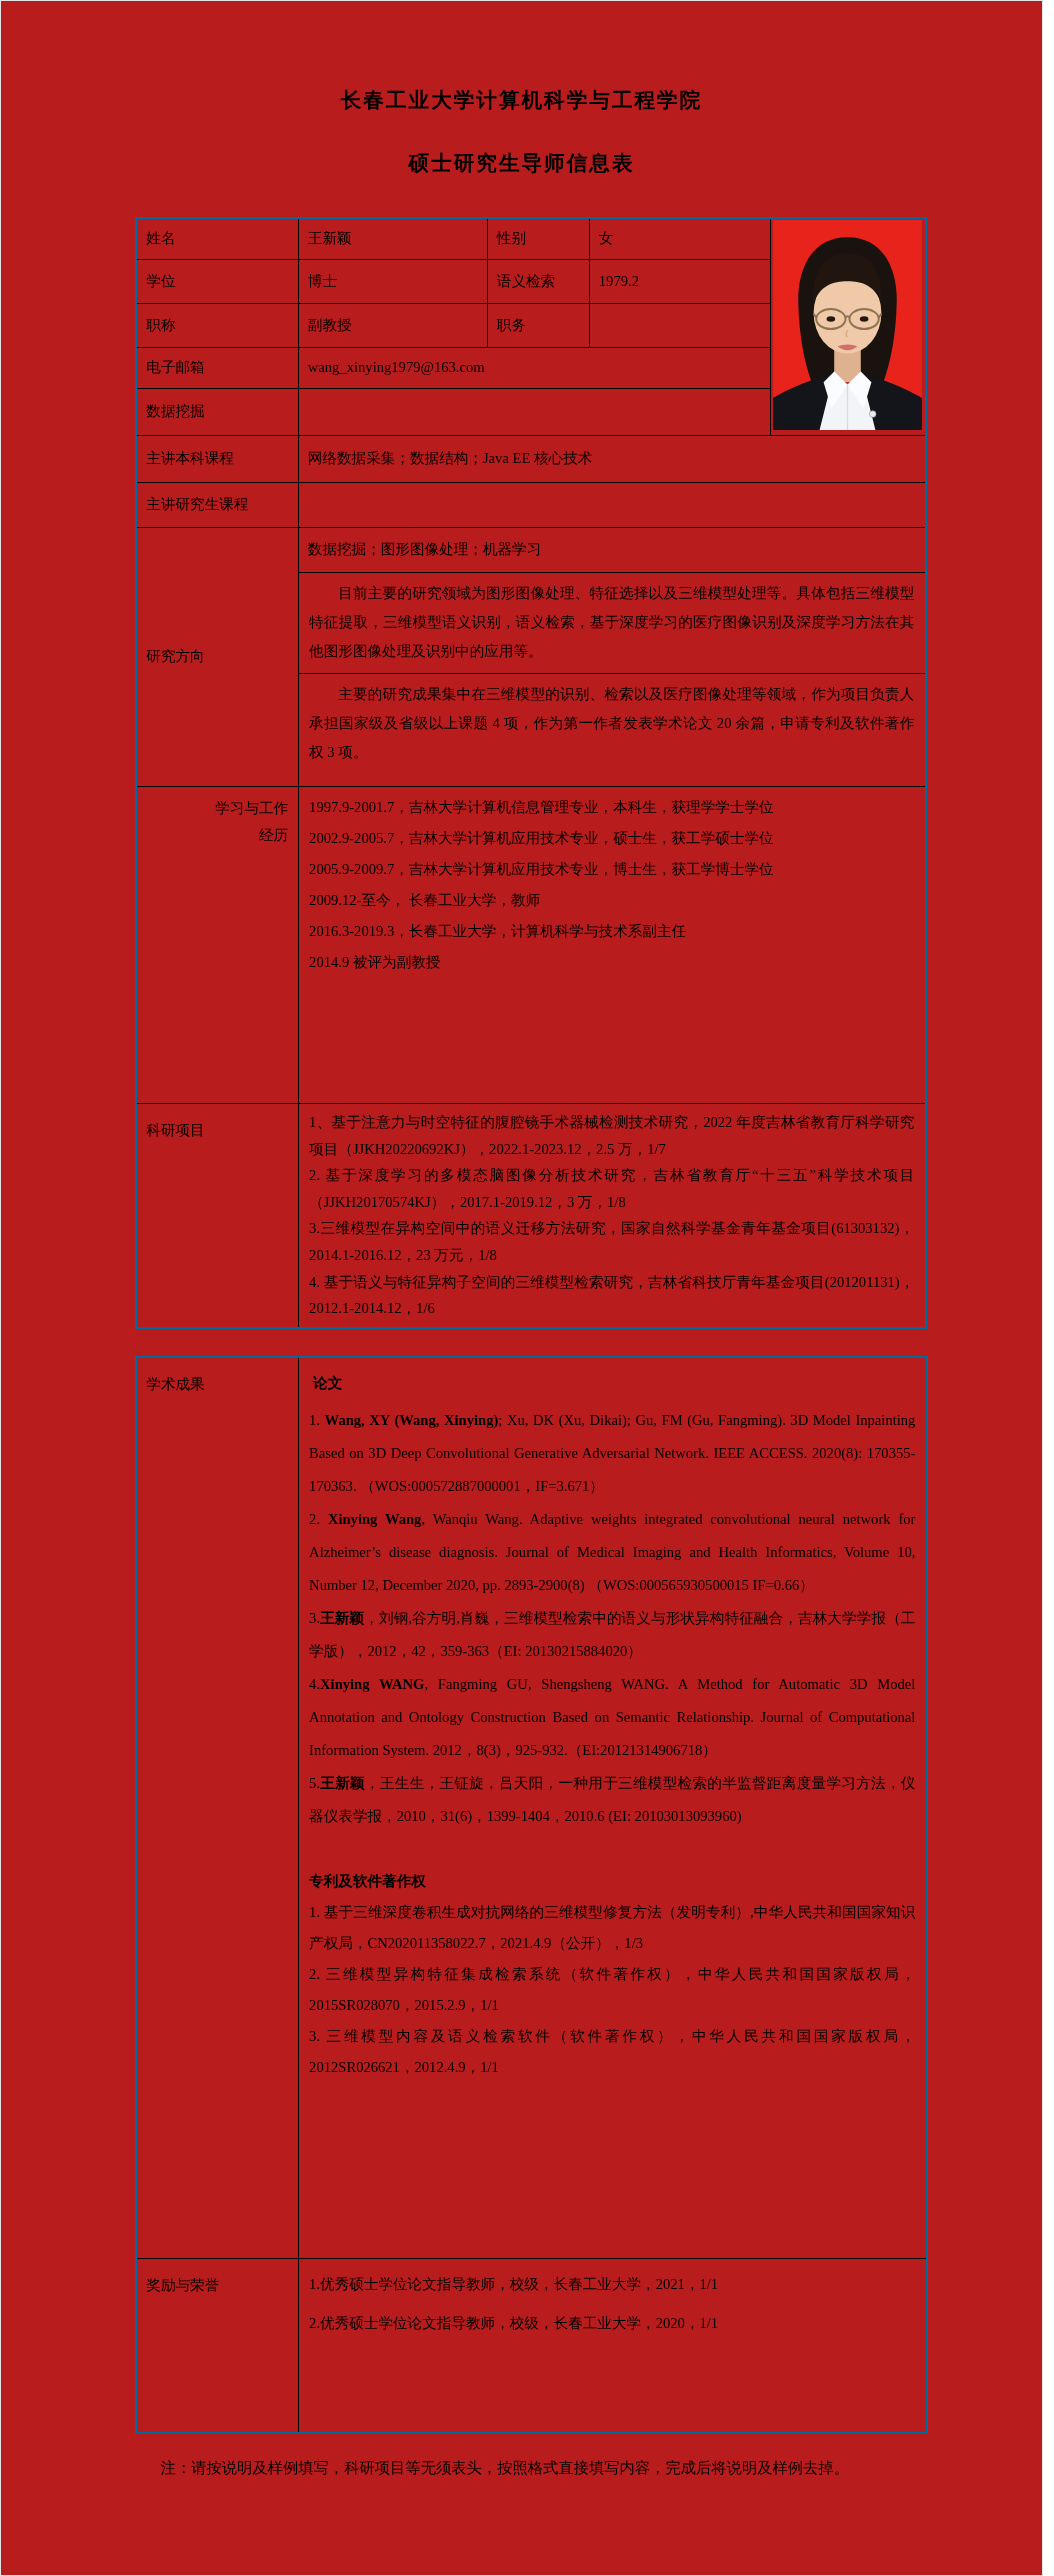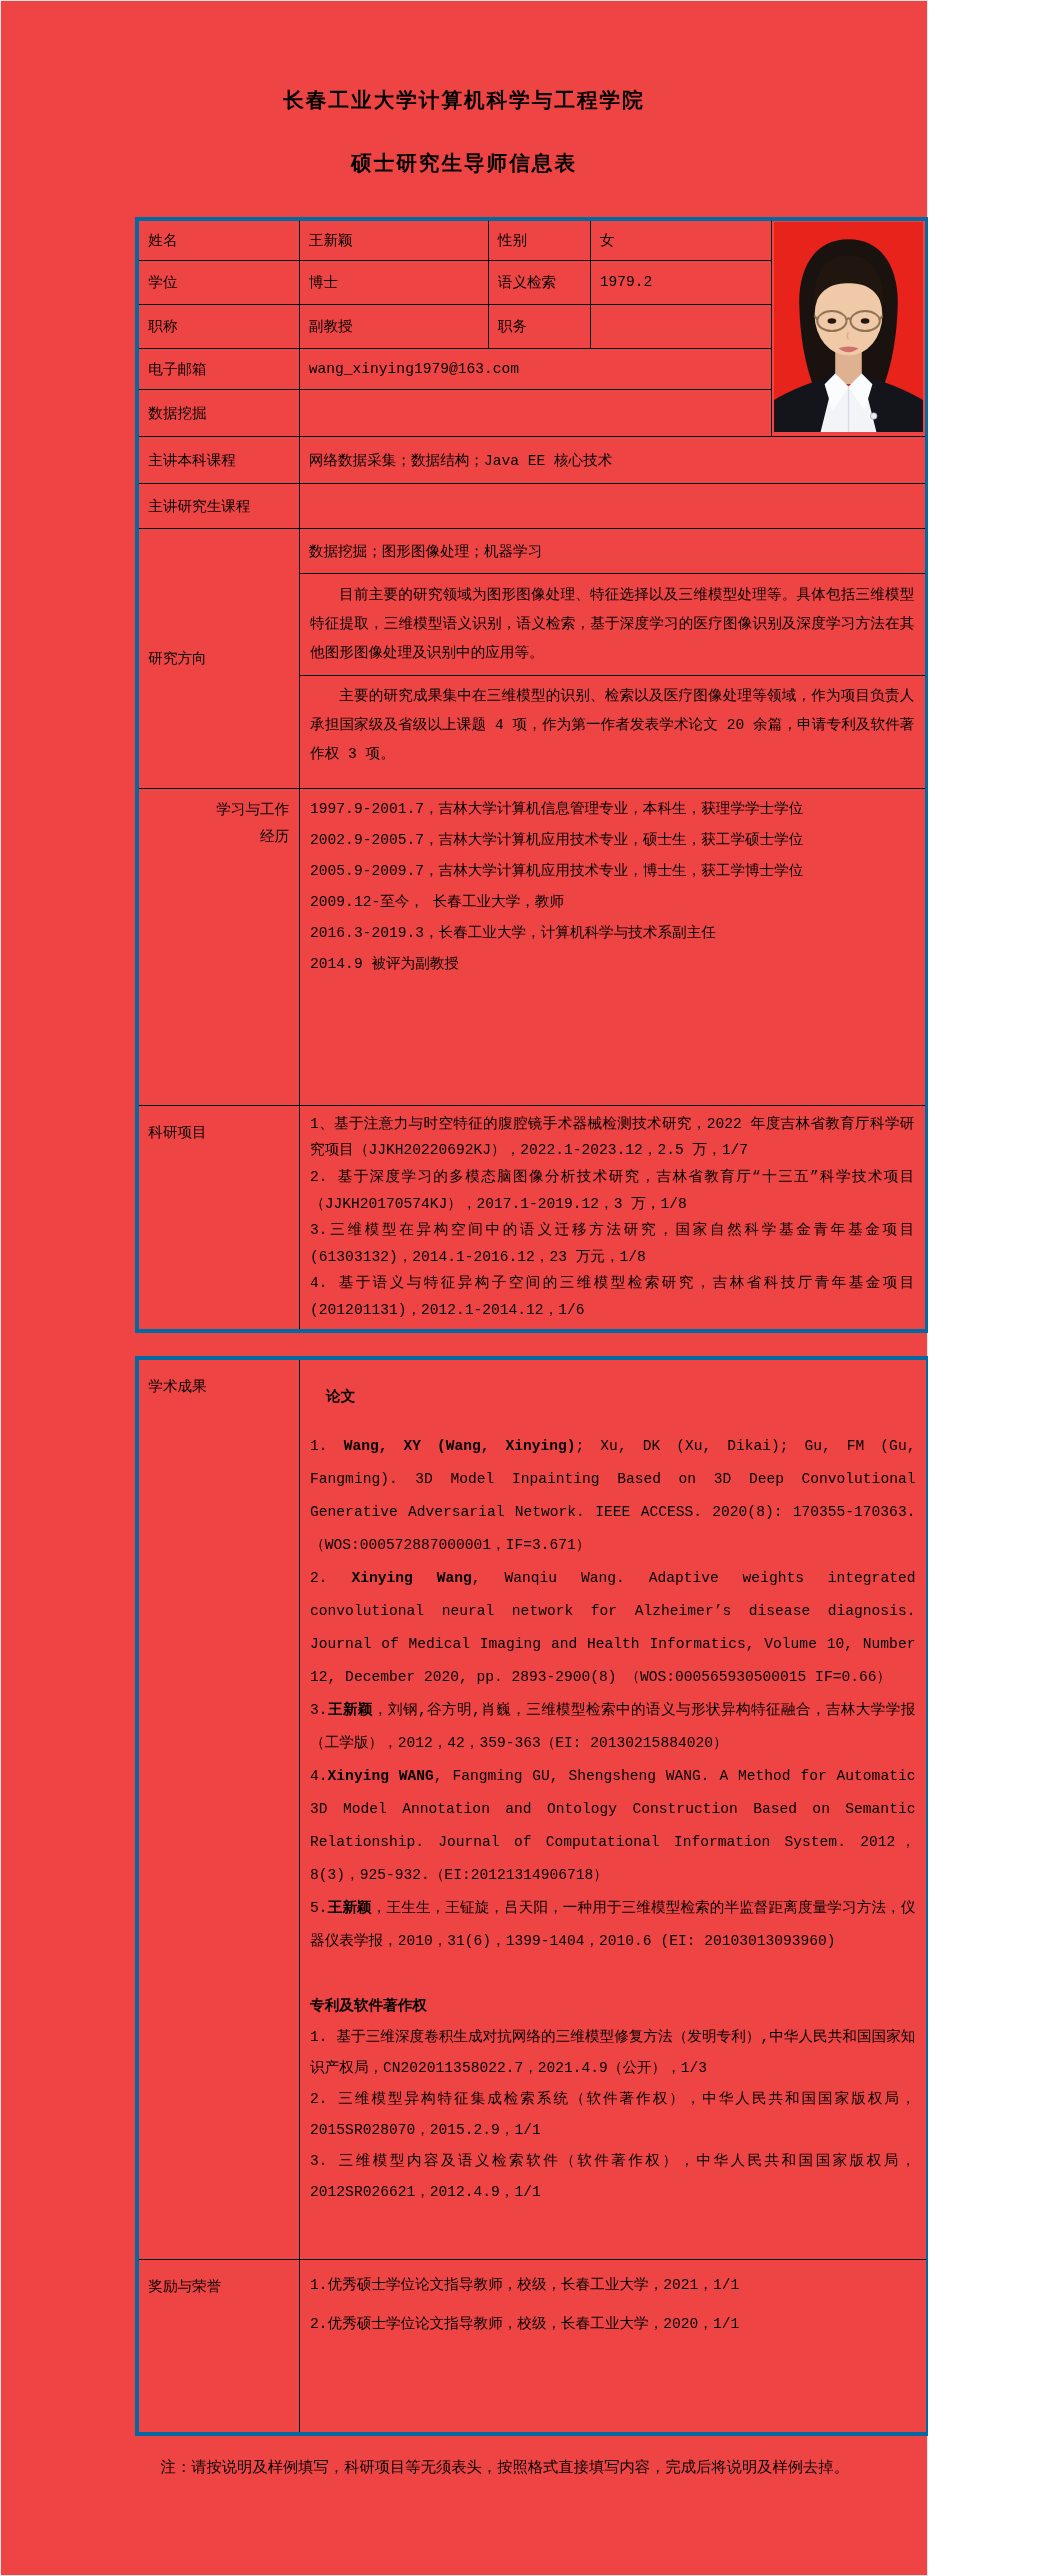--- a/index.html
+++ b/index.html
@@ -1,38 +1,38 @@
 <!DOCTYPE html>
 <html style="font-size:10.6px"><head>
 <meta charset="utf-8">
 <style>
   html,body{margin:0;padding:0;background:#fff;}
   .page{
-    position:relative;width:928px;height:2576px;background:#ef4444;color:#000;
-    font-family:Liberation Mono, monospace;
+    position:relative;width:1043px;height:2576px;background:#b91c1c;color:#000;
+    font-family:Liberation Serif, serif;
     outline:1.3px solid #e4e4e4;outline-offset:-1.3px;overflow:hidden;
   }
   .doc-title{position:absolute;left:0;width:100%;text-align:center;
     font-size:20.6px;font-weight:bold;letter-spacing:2px;}
   .t1{top:86px;}
   .t2{top:149px;}
   table{border-collapse:collapse;table-layout:fixed;position:absolute;left:135px;
-    border:4px solid #0369a1;}
+    border:2px solid #0369a1;}
   td{border:1.3px solid #000;font-size:14.6px;padding:2.7px 9.3px;vertical-align:middle;
     overflow:hidden;word-break:break-word;}
   .lb{text-align:left;}
   .photoCell{padding:0.7px;text-align:center;vertical-align:middle;}
   .para{vertical-align:top;text-align:justify;line-height:29px;text-indent:2em;
     padding:6.6px 10.6px;}
   .listcell{vertical-align:top;padding:5.3px 10.6px;}
   .exp-line{line-height:31px;white-space:pre-wrap;}
   .proj{margin:0;text-align:justify;line-height:26.6px;}
   .exp-label{vertical-align:top;text-align:right;padding-top:8px;line-height:1.9;padding-left:45px;}
   .toplabel{vertical-align:top;padding-top:17px;margin-left:28px;}
-  .papers-header{font-weight:bold;line-height:33px;margin:16px;}
+  .papers-header{font-weight:bold;line-height:33px;margin:4px;}
   .paper{margin:0;text-align:justify;line-height:33px;}
   .patents-header{font-weight:bold;line-height:31px;margin:33px 0 0 0;}
   .patent{margin:0;text-align:justify;line-height:31px;}
   .award{margin:9.3px 0 16px 0;line-height:22.6px;}
   .note{position:absolute;left:130px;top:2434px;width:771px;font-size:15.3px;
     line-height:26.6px;text-indent:2em;text-align:justify;margin-top:21px;}
   b{font-weight:bold;}
 </style>
 </head>
 <body>

